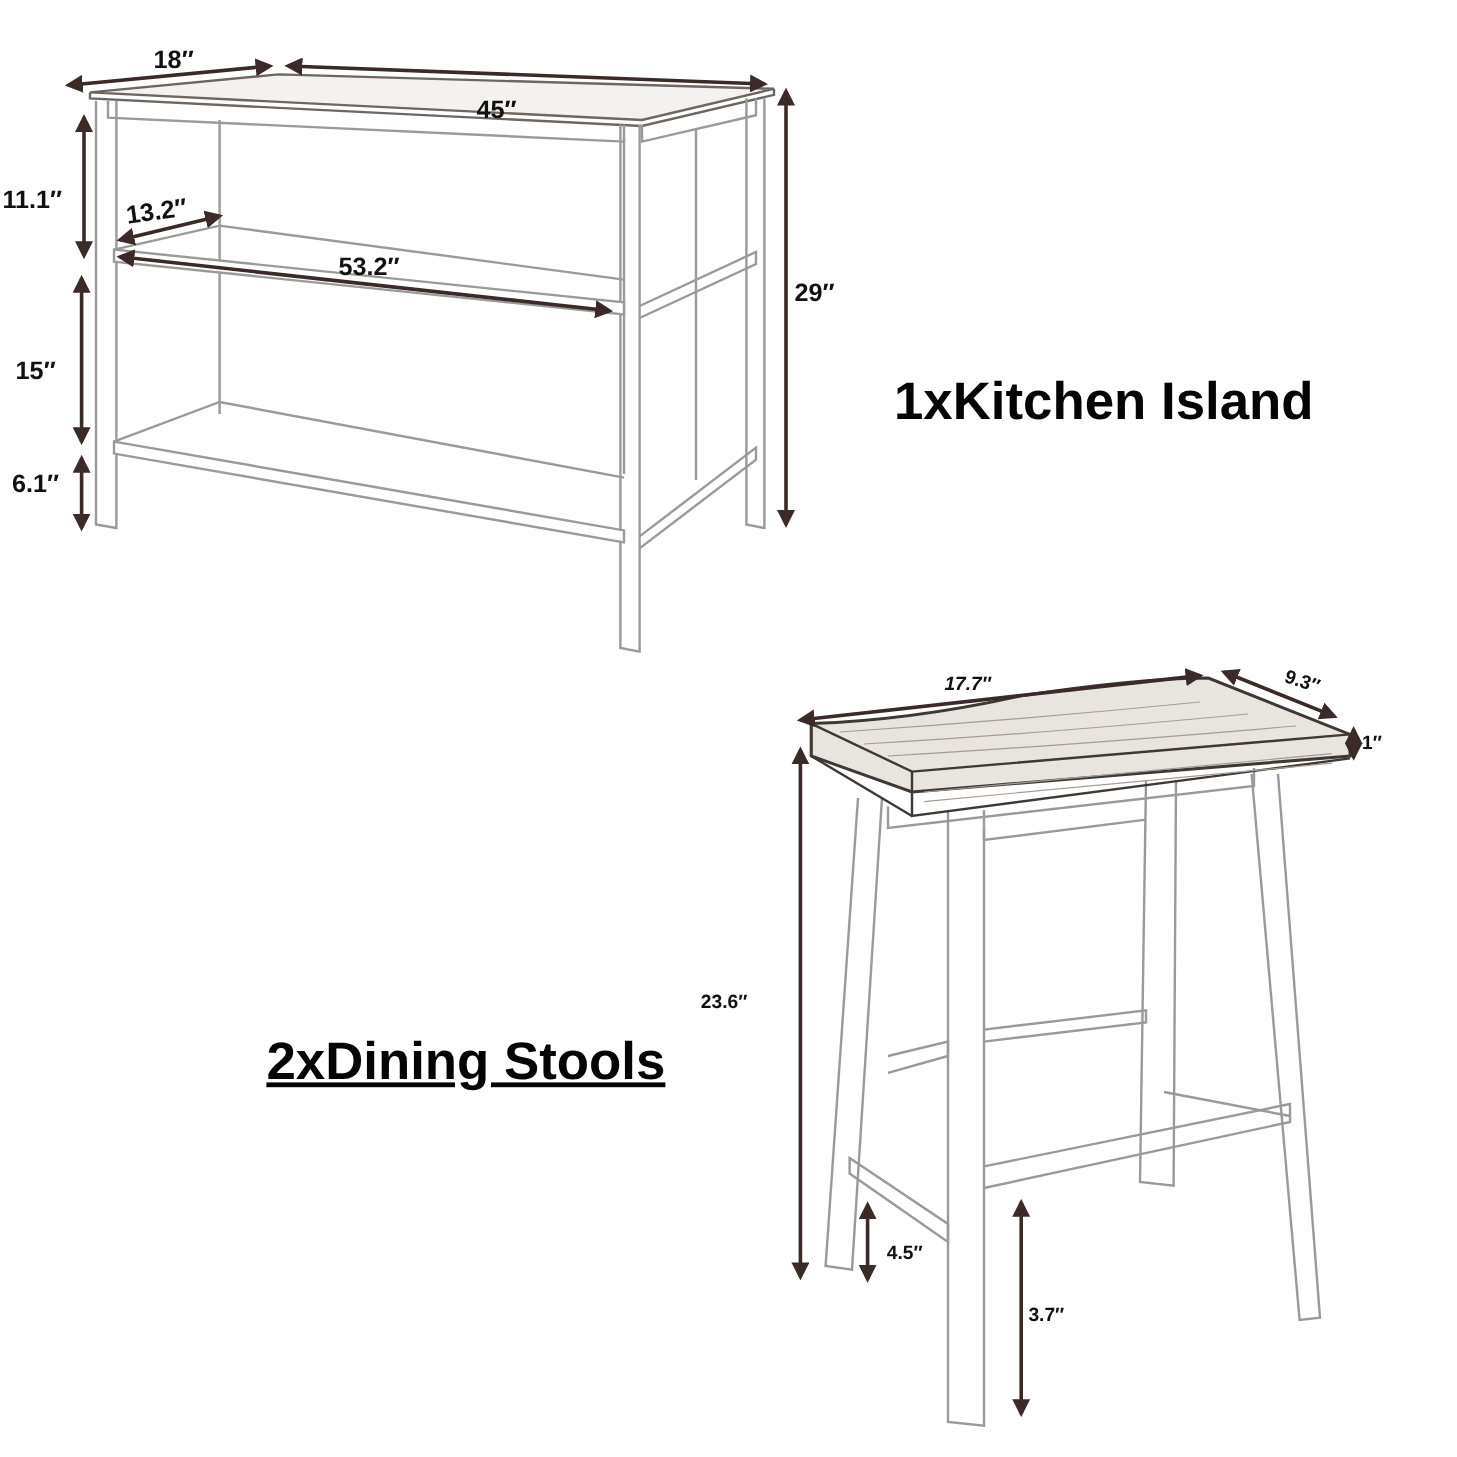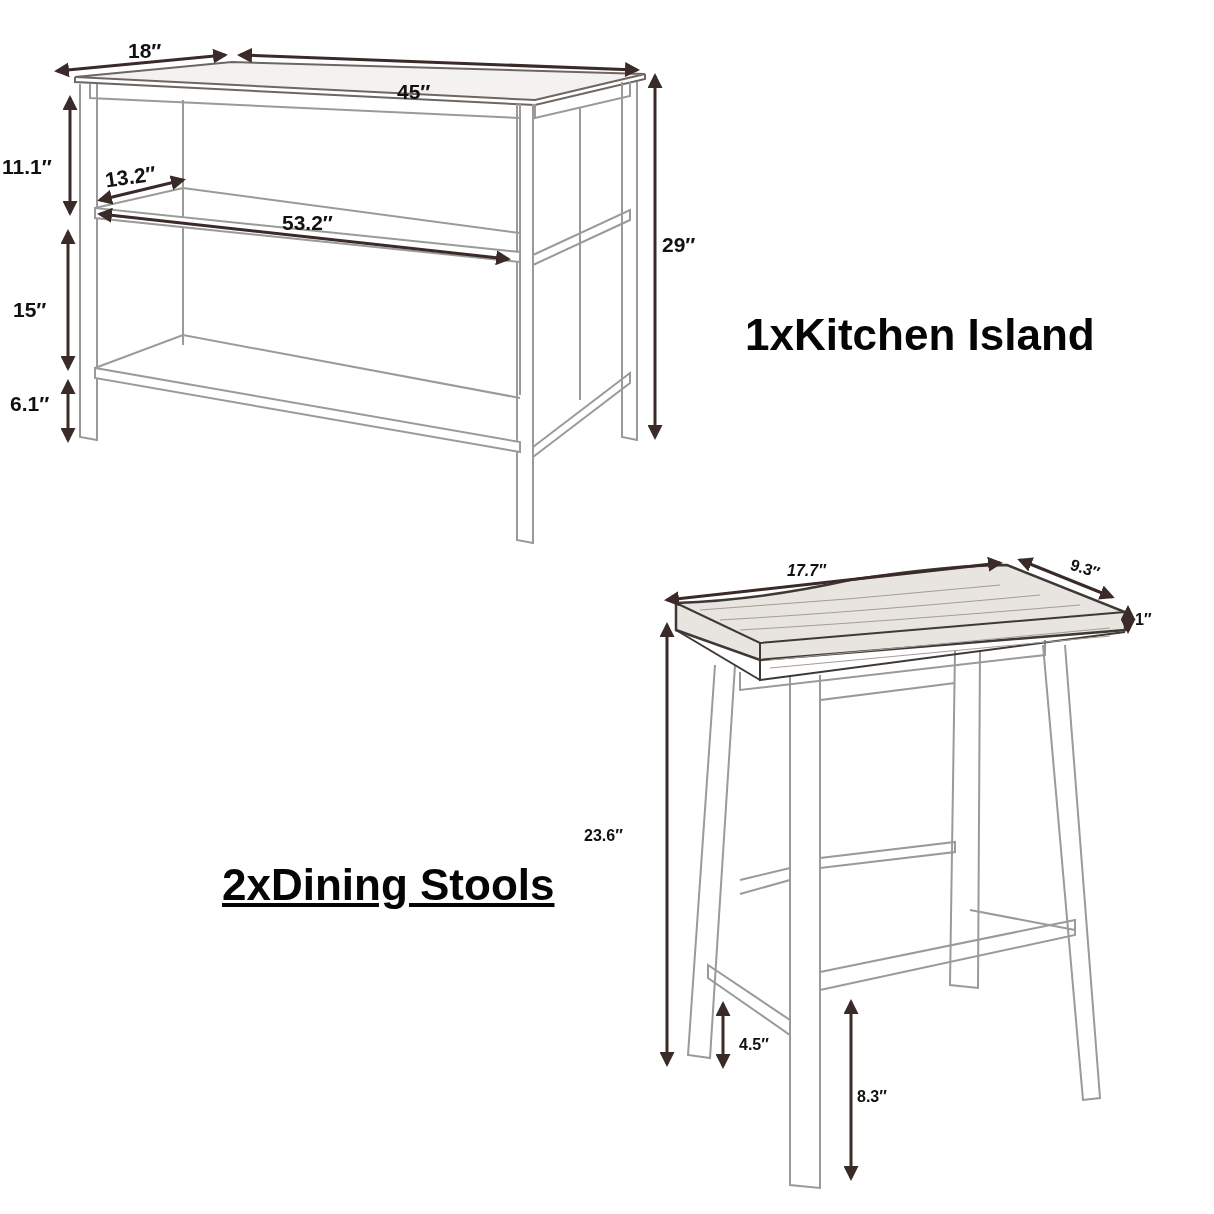--- a/index.html
+++ b/index.html
@@ -107,14 +107,14 @@
 <div class="lbl dim" style="left:282px;top:212px;">53.2″</div>
 <div class="lbl dim" style="left:13px;top:299px;">15″</div>
 <div class="lbl dim" style="left:10px;top:393px;">6.1″</div>
 <div class="lbl title" style="left:745px;top:313px;">1xKitchen Island</div>
 
 <div class="lbl dim-sm" style="left:787px;top:563px;font-style:italic;">17.7″</div>
 <div class="lbl dim-sm" style="left:1070px;top:561px;transform:rotate(18deg);">9.3″</div>
 <div class="lbl dim-sm" style="left:1135px;top:612px;">1″</div>
 <div class="lbl dim-sm" style="left:584px;top:828px;">23.6″</div>
 <div class="lbl dim-sm" style="left:729px;top:1037px;margin-left:10px;">4.5″</div>
-<div class="lbl dim-sm" style="left:857px;top:1089px;">8.3″</div>
+<div class="lbl dim-sm" style="left:857px;top:1089px;">3.7″</div>
 <div class="lbl title" style="left:222px;top:863px;text-decoration:underline;">2xDining Stools</div>
 
 </body></html>

